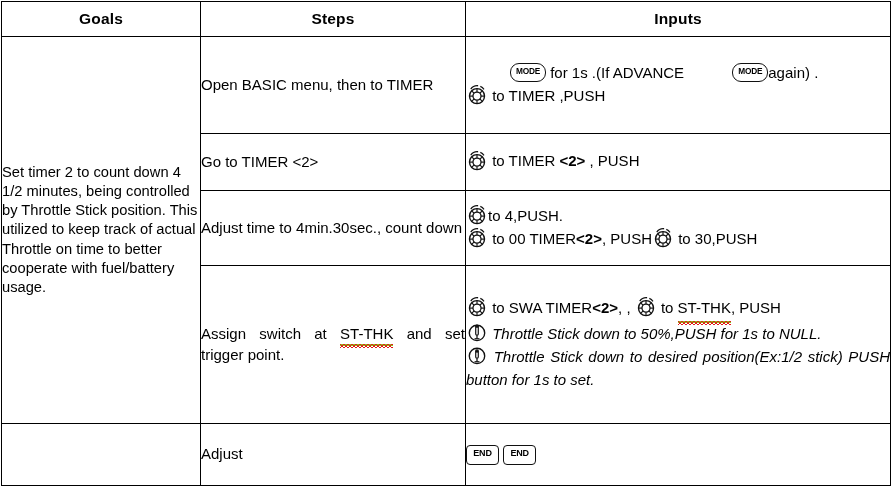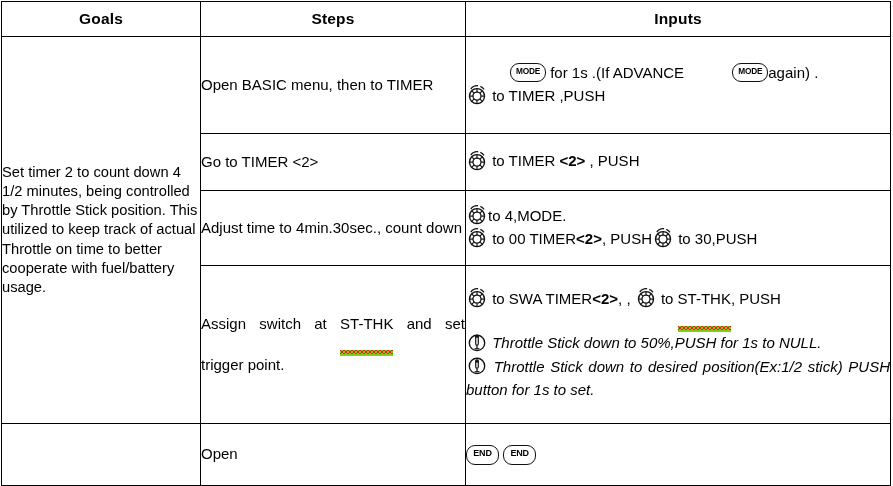--- a/index.html
+++ b/index.html
@@ -66,22 +66,22 @@
   .inputs-line { white-space: nowrap; }
   .inputs-wrap { white-space: normal; font-style: italic; }
   .justify-wrap { text-align: justify; text-align-last: left; white-space: normal; }
 
   b, .bold { font-weight: bold; }
 
   
   .spell {
     position: relative;
     display: inline-block;
-    border-bottom: 6px solid #84cc16;
-    padding-bottom: 16px;
+    border-bottom: 2px solid #84cc16;
+    padding-bottom: 1px;
   }
   .spell::after {
     content: "";
     position: absolute;
     left: 0; right: 0; bottom: -4px;
     height: 4px;
     background-image:
       linear-gradient(45deg, transparent 45%, #e01b1b 45%, #e01b1b 55%, transparent 55%),
       linear-gradient(-45deg, transparent 45%, #e01b1b 45%, #e01b1b 55%, transparent 55%);
     background-size: 4px 4px;
@@ -100,21 +100,21 @@
     line-height: 14px;
     text-align: center;
     letter-spacing: -0.2px;
     position: relative;
     top: -2px;
     margin-left: 44px;
   }
   .icn-end {
     width: 31px; height: 18px;
     border: 1.7px solid #111;
-    border-radius: 9px;
+    border-radius: 4px;
     font-size: 9px;
     font-weight: bold;
     line-height: 15px;
     text-align: center;
     letter-spacing: -0.2px;
   }
   .icn-dial { width: 22px; height: 22px; position: relative; top: -2px; }
   .icn-stick { width: 22px; height: 22px; position: relative; top: -3px; }
 </style>
 </head>
@@ -183,21 +183,21 @@
                 <line x1="12" y1="5" x2="12" y2="8.8" stroke="#111" stroke-width="1.3"></line>
                 <line x1="12" y1="17.6" x2="12" y2="21.4" stroke="#111" stroke-width="1.3"></line>
                 <line x1="3.8" y1="13.2" x2="7.6" y2="13.2" stroke="#111" stroke-width="1.3"></line>
                 <line x1="16.4" y1="13.2" x2="20.2" y2="13.2" stroke="#111" stroke-width="1.3"></line>
                 <line x1="6.2" y1="7.4" x2="8.9" y2="10.1" stroke="#111" stroke-width="1.2"></line>
                 <line x1="15.1" y1="16.3" x2="17.8" y2="19" stroke="#111" stroke-width="1.2"></line>
                 <line x1="17.8" y1="7.4" x2="15.1" y2="10.1" stroke="#111" stroke-width="1.2"></line>
                 <line x1="8.9" y1="16.3" x2="6.2" y2="19" stroke="#111" stroke-width="1.2"></line>
                 <path d="M5.2 5.6 A8.6 8.6 0 0 1 13.2 1.9" fill="none" stroke="#111" stroke-width="1.4"></path>
                 <path d="M15.6 2.6 A8.6 8.6 0 0 1 19.6 5.8" fill="none" stroke="#111" stroke-width="1.4"></path>
-              </svg></span><span>to 4,MODE.</span></div>
+              </svg></span><span>to 4,PUSH.</span></div>
           <div class="inputs-line"><span class="icn icn-dial"><svg viewBox="0 0 24 24" width="22" height="22">
                 <circle cx="12" cy="13.2" r="8.2" fill="none" stroke="#111" stroke-width="1.5"></circle>
                 <circle cx="12" cy="13.2" r="4.4" fill="none" stroke="#111" stroke-width="1.4"></circle>
                 <line x1="12" y1="5" x2="12" y2="8.8" stroke="#111" stroke-width="1.3"></line>
                 <line x1="12" y1="17.6" x2="12" y2="21.4" stroke="#111" stroke-width="1.3"></line>
                 <line x1="3.8" y1="13.2" x2="7.6" y2="13.2" stroke="#111" stroke-width="1.3"></line>
                 <line x1="16.4" y1="13.2" x2="20.2" y2="13.2" stroke="#111" stroke-width="1.3"></line>
                 <line x1="6.2" y1="7.4" x2="8.9" y2="10.1" stroke="#111" stroke-width="1.2"></line>
                 <line x1="15.1" y1="16.3" x2="17.8" y2="19" stroke="#111" stroke-width="1.2"></line>
                 <line x1="17.8" y1="7.4" x2="15.1" y2="10.1" stroke="#111" stroke-width="1.2"></line>
@@ -263,19 +263,19 @@
                 <circle cx="12" cy="13" r="8.4" fill="none" stroke="#111" stroke-width="1.5"></circle>
                 <rect x="10.6" y="6.5" width="2.8" height="9" rx="1.2" fill="none" stroke="#111" stroke-width="1.3"></rect>
                 <circle cx="12" cy="8.1" r="1.5" fill="#111"></circle>
                 <line x1="12" y1="15.5" x2="12" y2="19.4" stroke="#111" stroke-width="1.4"></line>
                 <line x1="9.3" y1="19.4" x2="14.7" y2="19.4" stroke="#111" stroke-width="1.4"></line>
               </svg></span><span>  Throttle Stick down to desired position(Ex:1/2 stick) PUSH button for 1s to set.</span></div>
         </td>
     </tr>
     <tr class="row-h5">
       <td class="cell-pad"></td>
-      <td class="cell-pad">Open</td>
+      <td class="cell-pad">Adjust</td>
       <td class="inputs-cell">
           <div class="inputs-line"><span class="icn icn-end">END</span><span>  </span><span class="icn icn-end">END</span></div>
         </td>
     </tr>
   </tbody>
 </table>
 
 </body></html>

